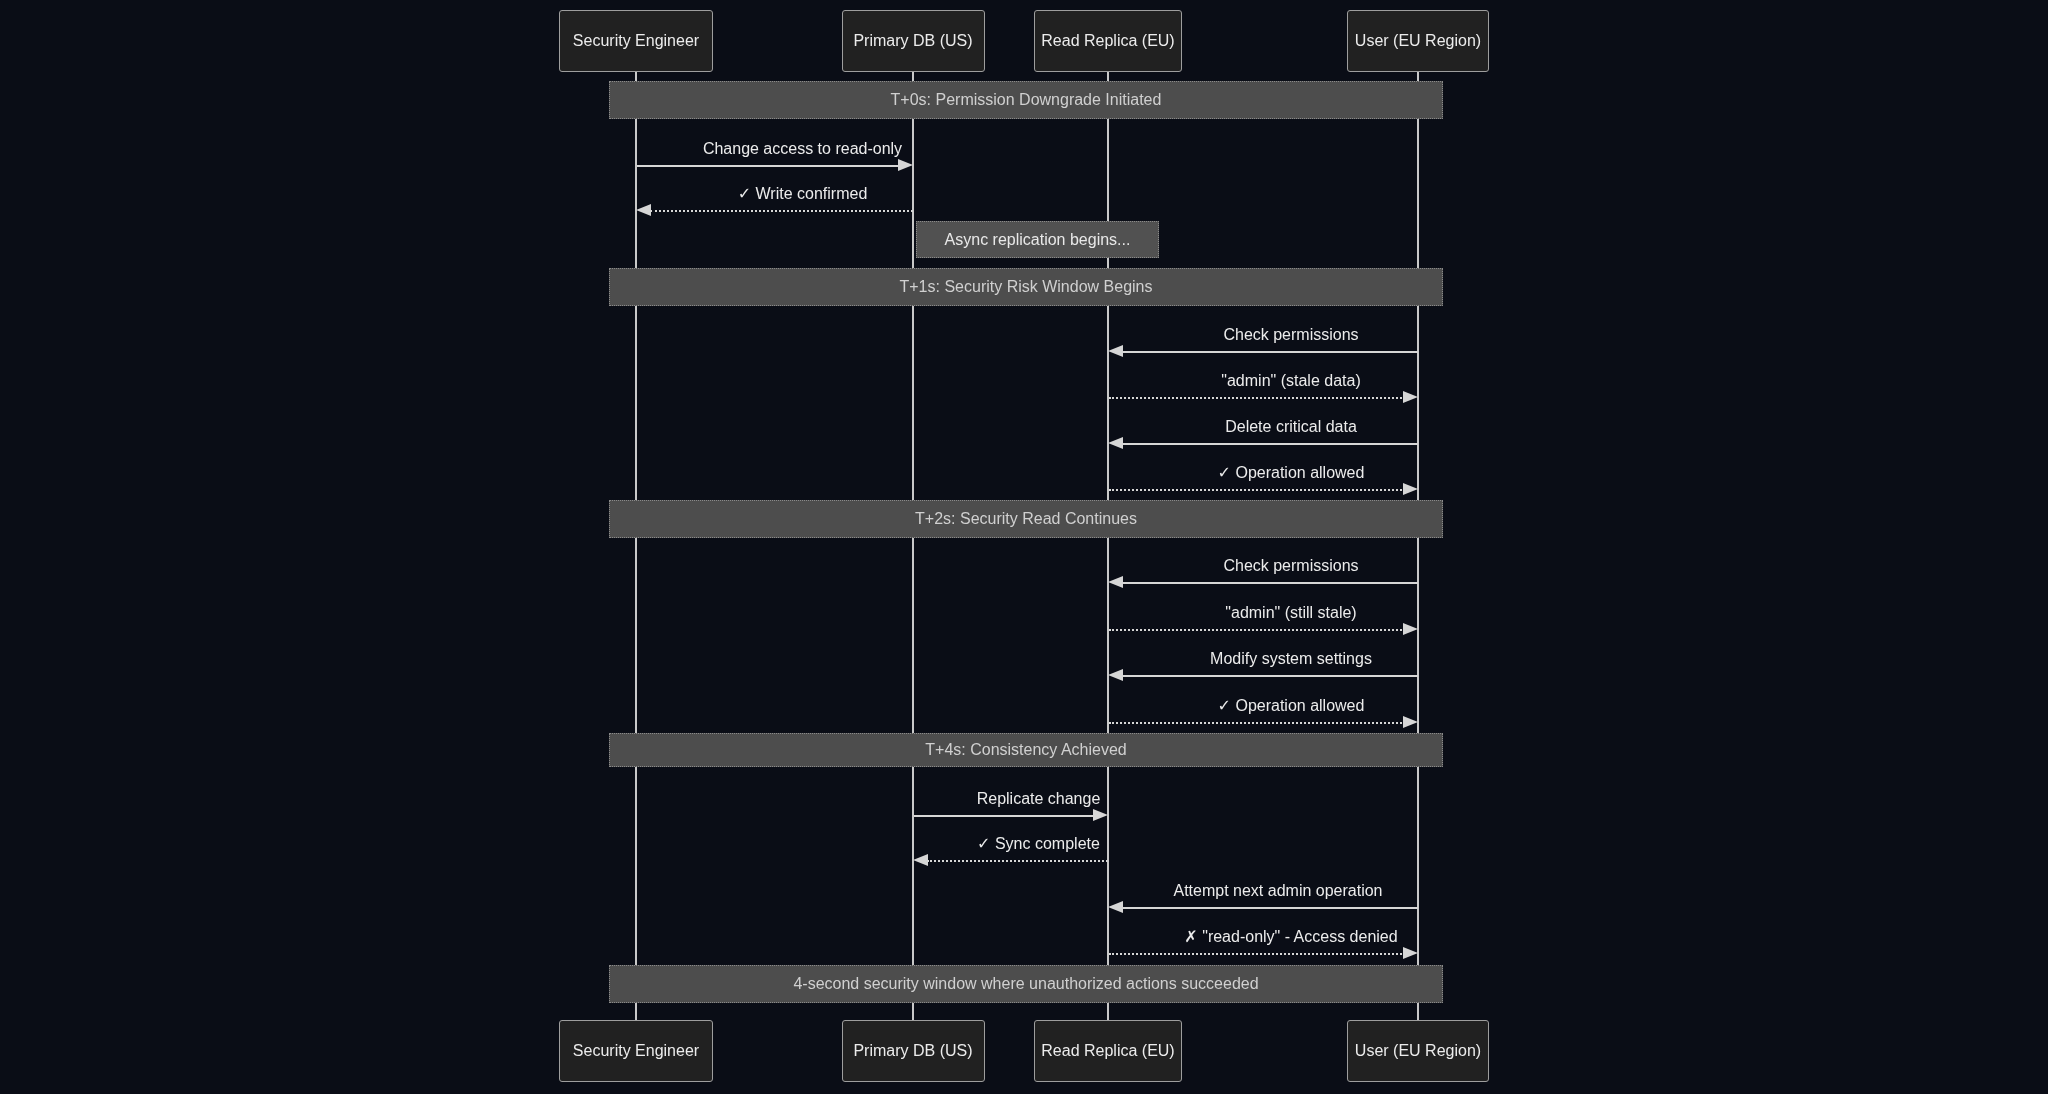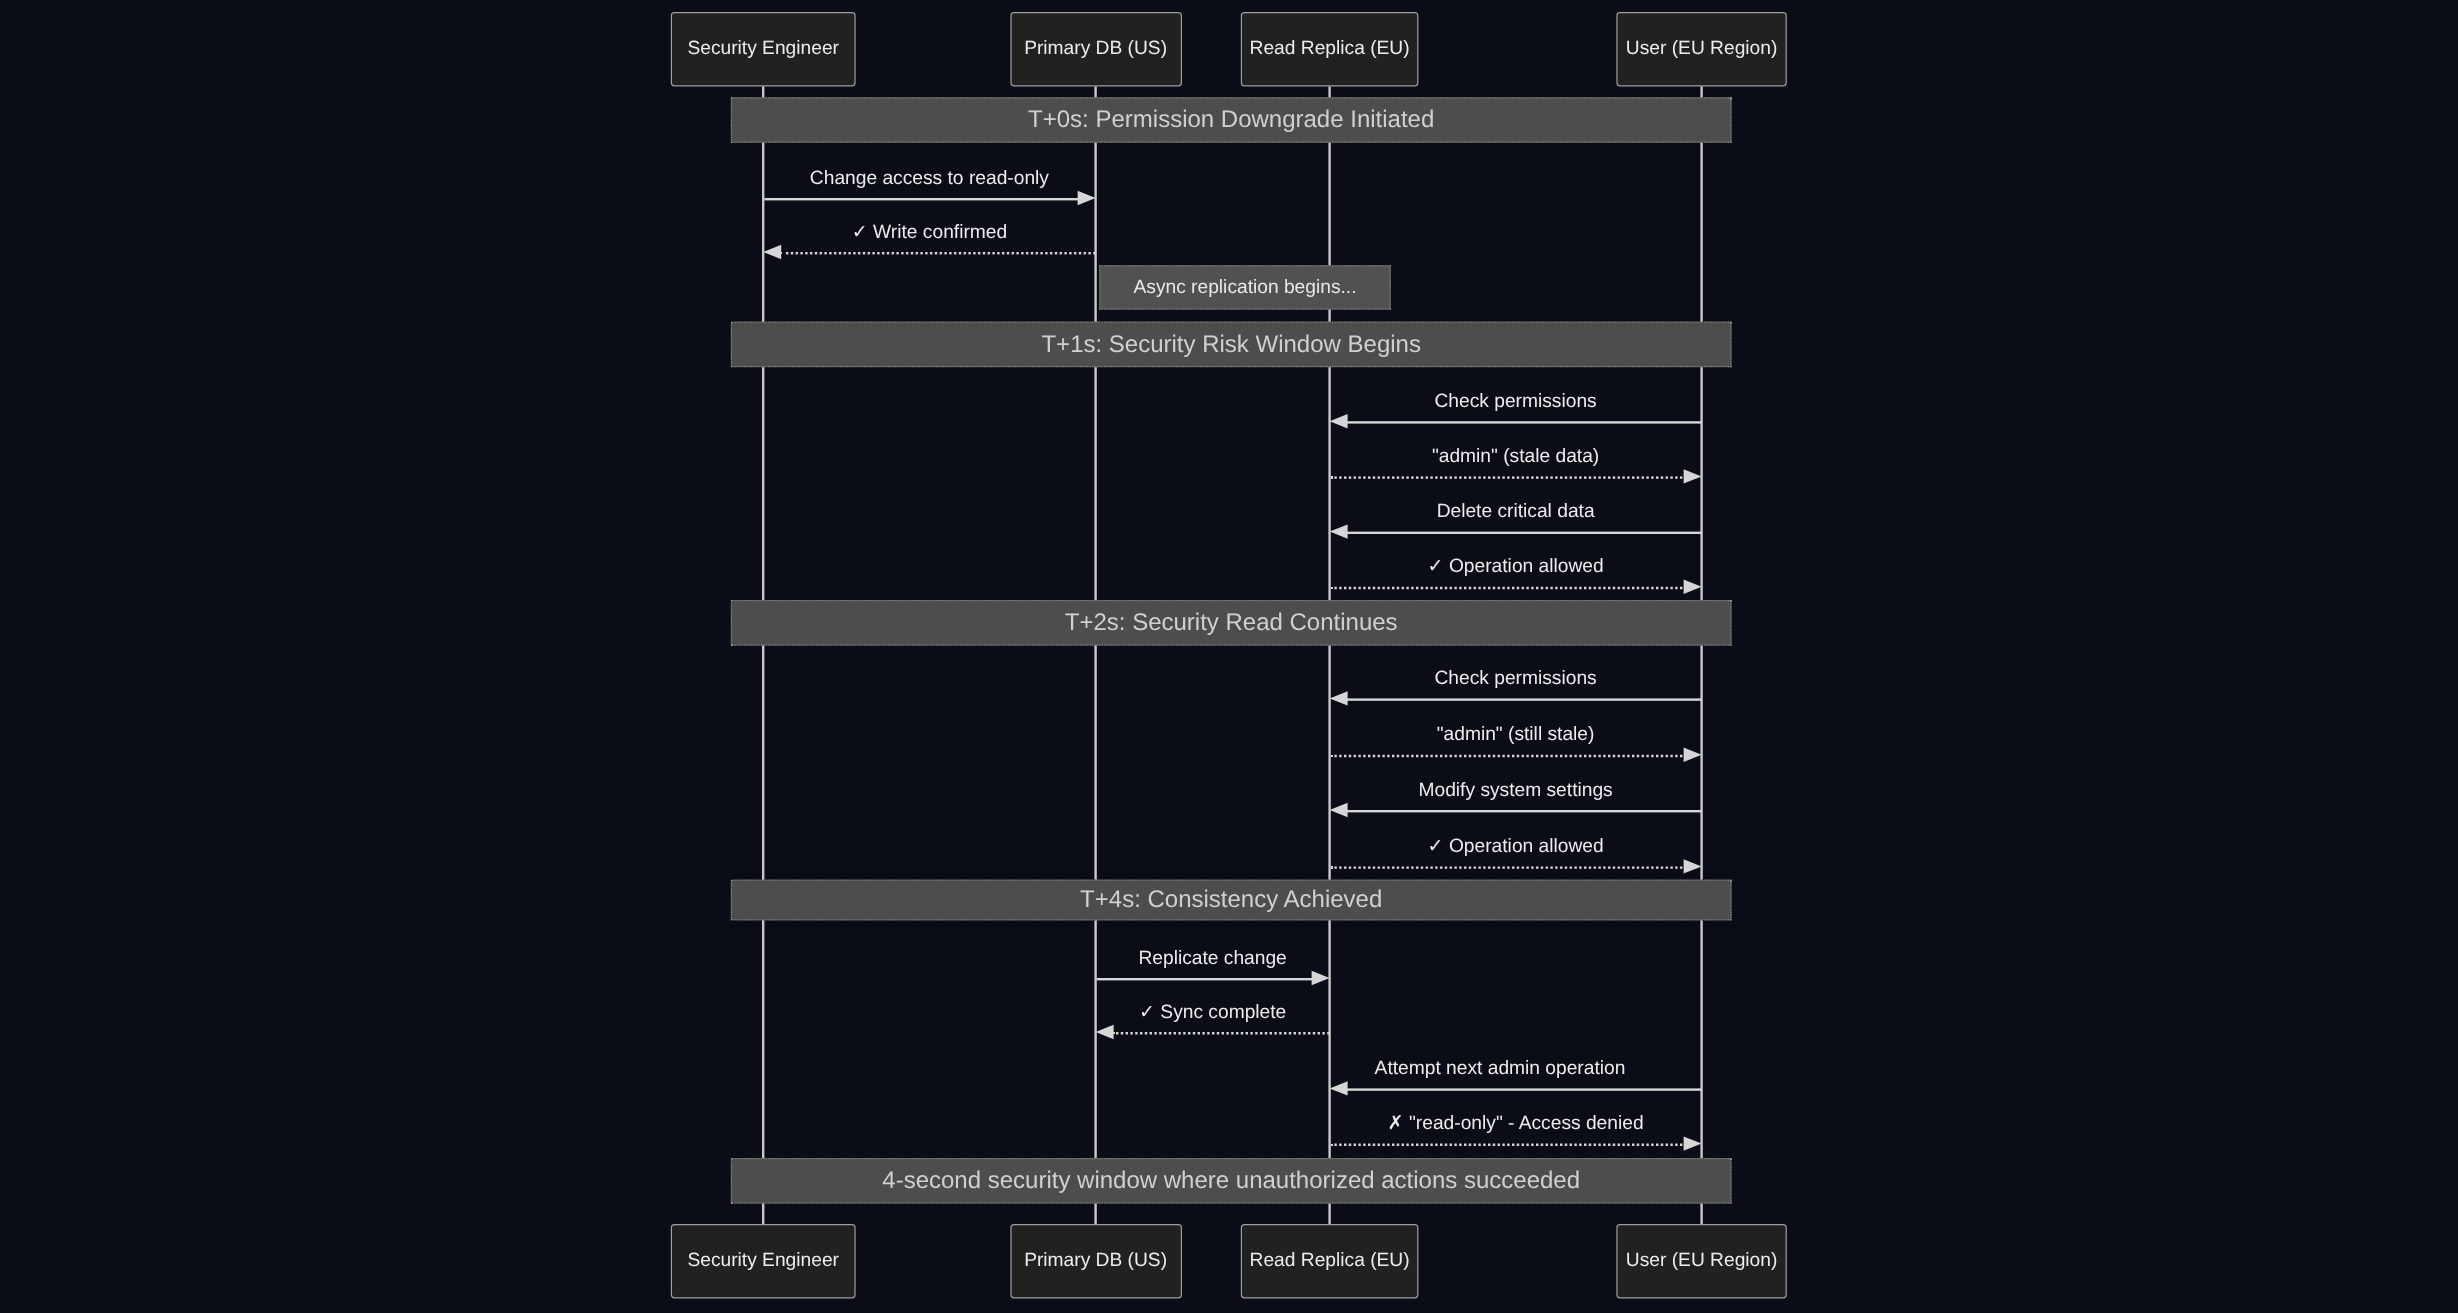--- a/index.html
+++ b/index.html
@@ -12,31 +12,31 @@
   .actor-box{
     position:absolute;box-sizing:border-box;z-index:4;
     background:var(--actor-fill);border:1px solid var(--actor-border);border-radius:3px;
     display:flex;align-items:center;justify-content:center;
     color:var(--actor-text);font-size:16px;white-space:nowrap;
   }
   .divider{
     position:absolute;box-sizing:border-box;z-index:3;
     background:var(--bar-fill);border:1px dotted var(--bar-border);
     display:flex;align-items:center;justify-content:center;
-    color:var(--bar-text);font-size:20px;white-space:nowrap;
+    color:var(--bar-text);font-size:16px;white-space:nowrap;
   }
   .note{
     position:absolute;box-sizing:border-box;z-index:3;
     background:var(--note-fill);border:1px dotted var(--bar-border);
     display:flex;align-items:center;justify-content:center;
     color:var(--note-text);font-size:16px;white-space:nowrap;
   }
   .msg-label{
     position:absolute;z-index:2;height:24px;line-height:24px;
-    text-align:center;color:var(--msg-text);font-size:16px;white-space:nowrap;
+    text-align:center;color:var(--msg-text);font-size:16px;white-space:nowrap;padding-left:28px;
   }
   .msg-line{position:absolute;z-index:2;height:0;border-top:2px solid var(--arrow);}
   .msg-line.dashed{border-top-style:dotted;}
   .arrowhead{position:absolute;z-index:2;width:0;height:0;
     border-top:6px solid transparent;border-bottom:6px solid transparent;}
   .arrowhead.right{border-left:15px solid var(--arrow);}
   .arrowhead.left{border-right:15px solid var(--arrow);}
 </style>
 </head>
 <body>

